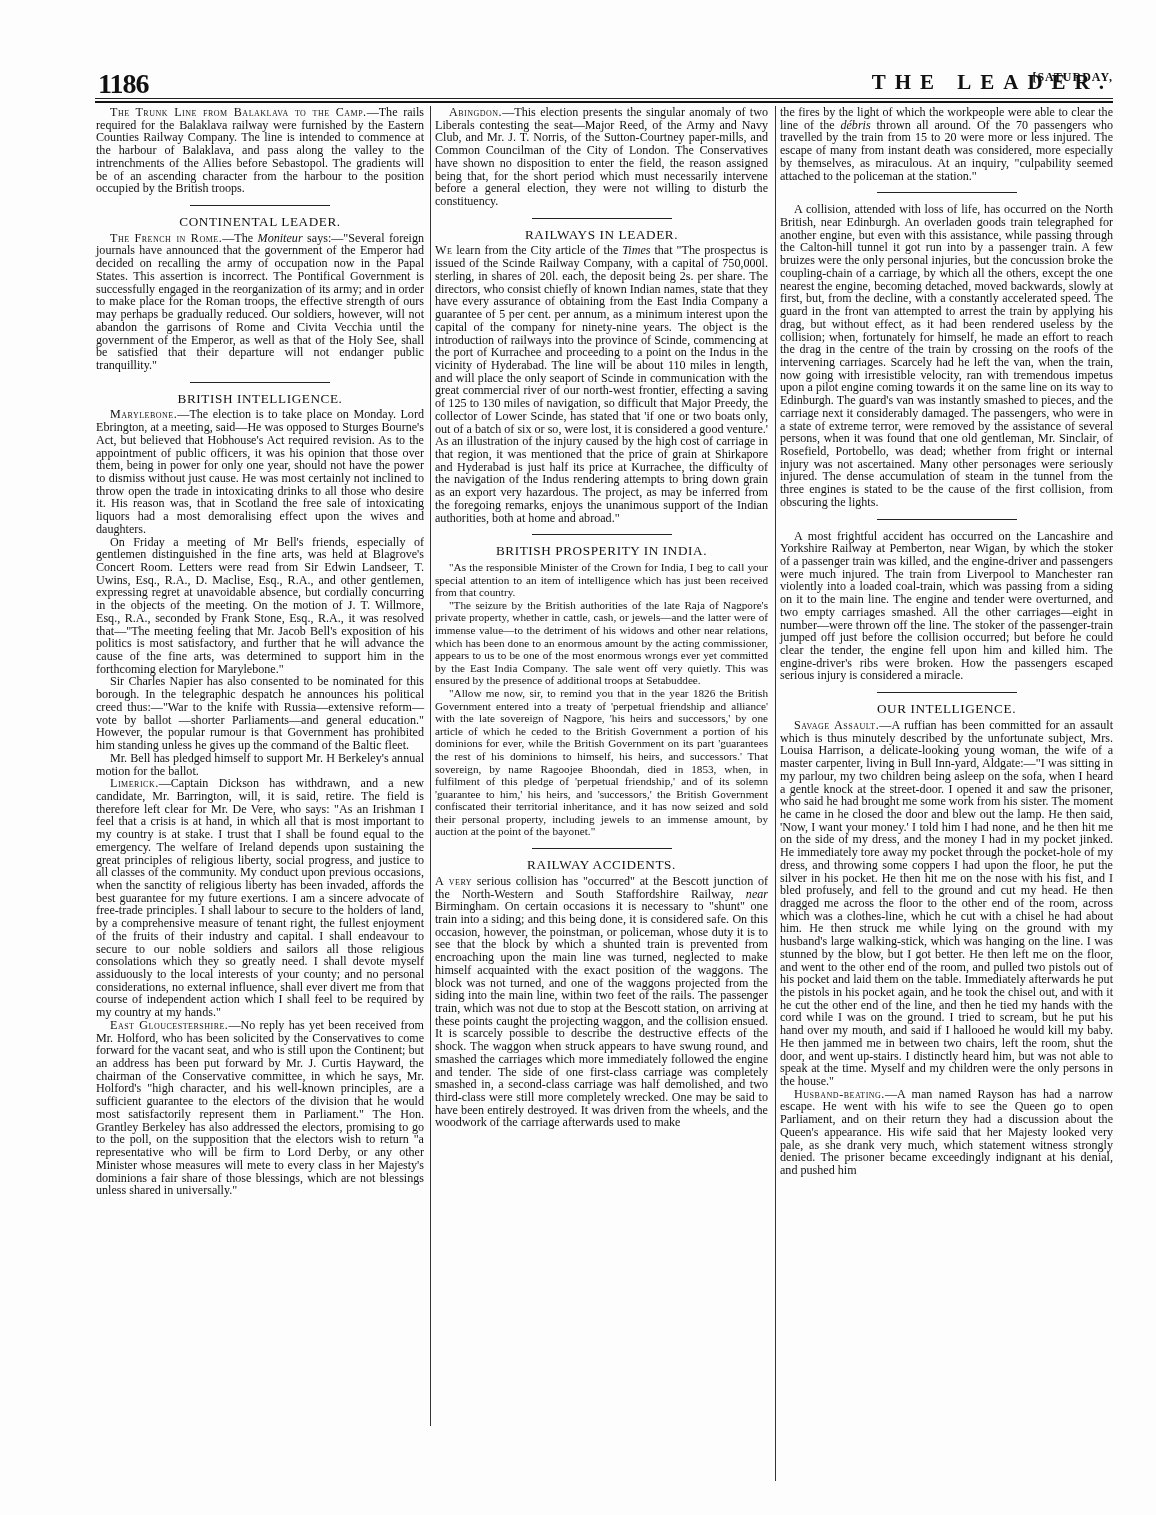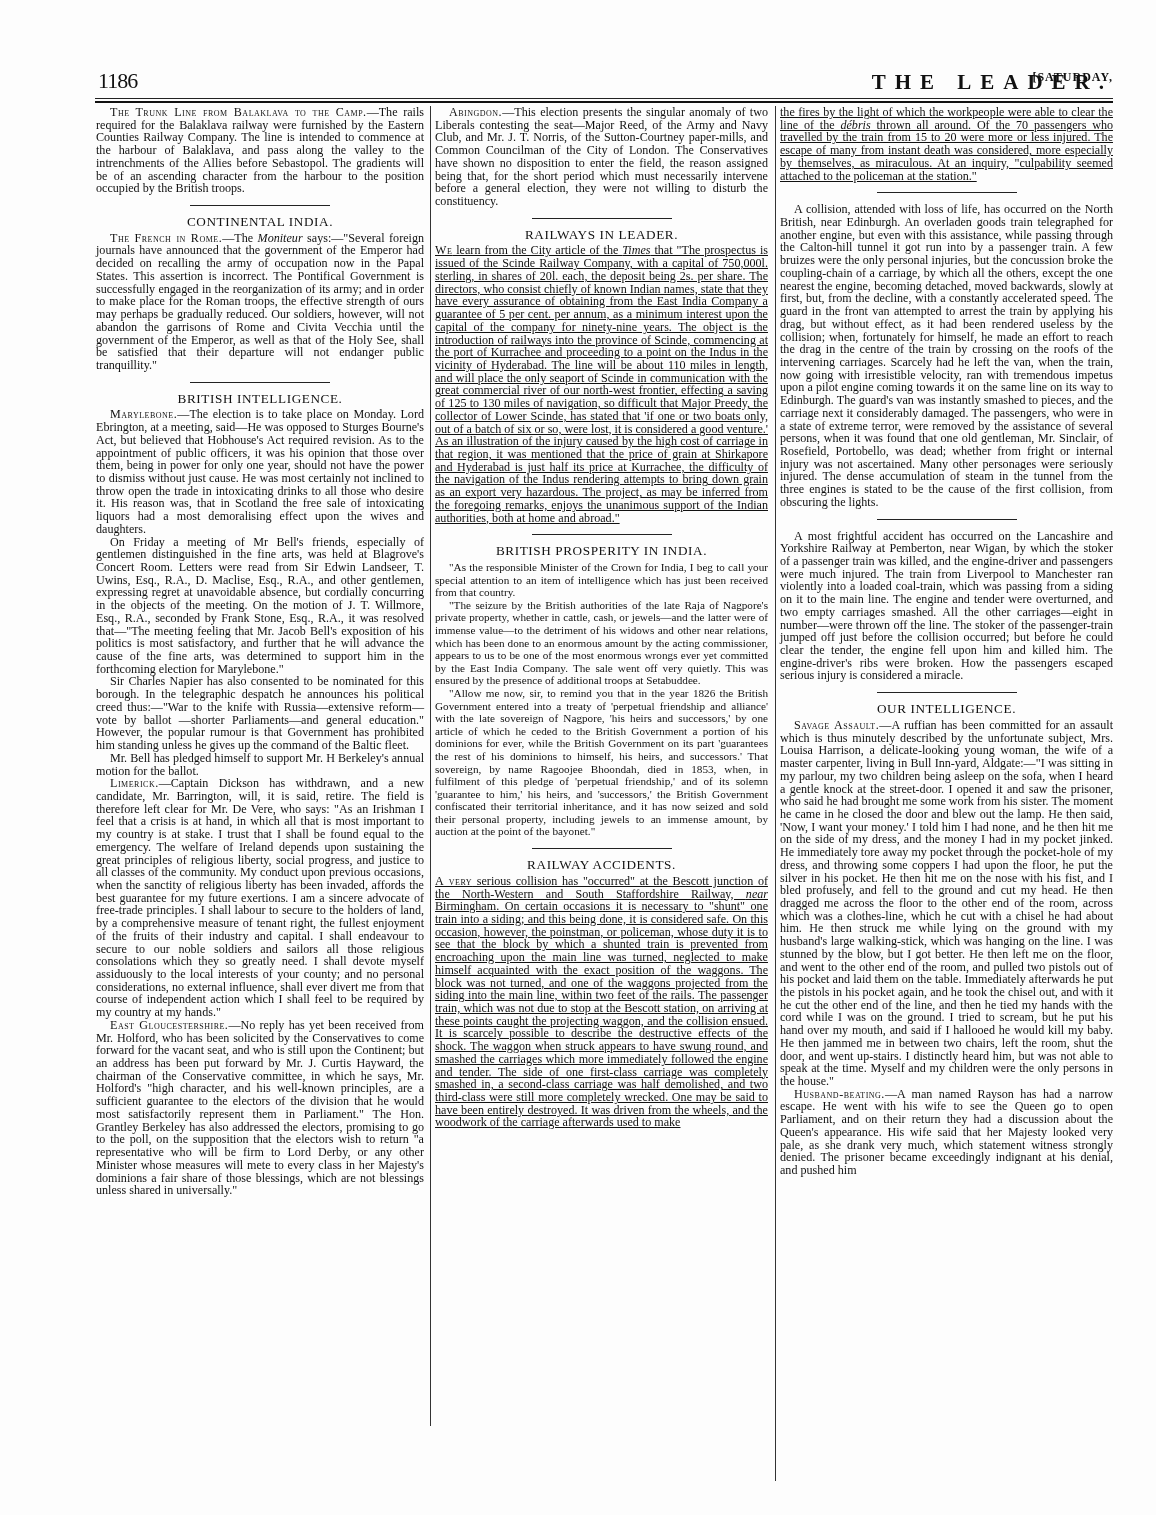--- a/index.html
+++ b/index.html
@@ -1,32 +1,32 @@
 <!DOCTYPE html>
 <html><head>
 <meta charset="utf-8">
 <style>
   html, body { margin:0; padding:0; background:#fdfdfd; }
   body { width:1156px; height:1515px; position:relative; overflow:hidden;
          font-family:"Liberation Serif","DejaVu Serif",serif; color:#111; }
   .masthead { position:absolute; left:95px; top:62px; width:1018px; height:40px; }
-  .page-no { position:absolute; left:3px; top:6px; font-size:22px; font-weight:normal; letter-spacing:-1px; }
+  .page-no { position:absolute; left:3px; top:6px; font-size:28px; font-weight:bold; letter-spacing:-1px; }
   .paper-title { position:absolute; left:0; right:0; top:8px; text-align:right; font-size:21px; letter-spacing:9px; font-weight:bold; }
   .paper-day { position:absolute; right:0; top:8px; font-size:12px; font-weight:bold; font-variant:small-caps; letter-spacing:1px; }
   .rule-top { position:absolute; left:95px; top:98px; width:1018px; height:0; border-top:1px solid #222; }
   .rule-top2 { position:absolute; left:95px; top:101px; width:1018px; height:0; border-top:2.5px solid #111; }
   .col { position:absolute; top:106px; font-size:12.1px; line-height:12.72px; text-align:justify; }
   .col-left { left:96px; width:328px; }
   .col-mid { left:435px; width:333px; }
   .col-right { left:780px; width:333px; }
   .vrule { position:absolute; top:106px; width:0; border-left:1px solid #333; }
   .vr1 { left:430px; height:1320px; }
   .vr2 { left:775px; height:1375px; }
   p { margin:0; text-indent:14px; }
-  p.noind { text-indent:0;text-decoration:underline; }
+  p.noind { text-indent:0; }
   .lead { font-variant:small-caps; letter-spacing:0.5px; }
   h2 { font-weight:normal; text-align:center; font-size:13.2px; letter-spacing:0.6px; margin:9px 0 3px 0; }
   .divider { width:140px; margin:10px auto 10px auto; border-top:1.5px solid #222; }
   i { font-style:italic; }
 </style>
 </head>
 <body>
 
 <div class="masthead">
   <span class="page-no">1186</span>
@@ -37,21 +37,21 @@
 <div class="rule-top2"></div>
 
 <div class="vrule vr1"></div>
 <div class="vrule vr2"></div>
 
 <div class="col col-left">
   <p>
     <span class="lead">The Trunk Line from Balaklava to the Camp.</span><span>—The rails required for the Balaklava railway were furnished by the Eastern Counties Railway Company. The line is intended to commence at the harbour of Balaklava, and pass along the valley to the intrenchments of the Allies before Sebastopol. The gradients will be of an ascending character from the harbour to the position occupied by the British troops.</span>
   </p>
   <div class="divider"></div>
-  <h2>CONTINENTAL INDIA.</h2>
+  <h2>CONTINENTAL LEADER.</h2>
   <p>
     <span class="lead">The French in Rome.</span><span>—The </span><i>Moniteur</i><span> says:—"Several foreign journals have announced that the government of the Emperor had decided on recalling the army of occupation now in the Papal States. This assertion is incorrect. The Pontifical Government is successfully engaged in the reorganization of its army; and in order to make place for the Roman troops, the effective strength of ours may perhaps be gradually reduced. Our soldiers, however, will not abandon the garrisons of Rome and Civita Vecchia until the government of the Emperor, as well as that of the Holy See, shall be satisfied that their departure will not endanger public tranquillity."</span>
   </p>
   <div class="divider"></div>
   <h2>BRITISH INTELLIGENCE.</h2>
   <p><span class="lead">Marylebone.</span><span>—The election is to take place on Monday. Lord Ebrington, at a meeting, said—He was opposed to Sturges Bourne's Act, but believed that Hobhouse's Act required revision. As to the appointment of public officers, it was his opinion that those over them, being in power for only one year, should not have the power to dismiss without just cause. He was most certainly not inclined to throw open the trade in intoxicating drinks to all those who desire it. His reason was, that in Scotland the free sale of intoxicating liquors had a most demoralising effect upon the wives and daughters.</span></p>
   <p><span>On Friday a meeting of Mr Bell's friends, especially of gentlemen distinguished in the fine arts, was held at Blagrove's Concert Room. Letters were read from Sir Edwin Landseer, T. Uwins, Esq., R.A., D. Maclise, Esq., R.A., and other gentlemen, expressing regret at unavoidable absence, but cordially concurring in the objects of the meeting. On the motion of J. T. Willmore, Esq., R.A., seconded by Frank Stone, Esq., R.A., it was resolved that—"The meeting feeling that Mr. Jacob Bell's exposition of his politics is most satisfactory, and further that he will advance the cause of the fine arts, was determined to support him in the forthcoming election for Marylebone."</span></p>
   <p><span>Sir Charles Napier has also consented to be nominated for this borough. In the telegraphic despatch he announces his political creed thus:—"War to the knife with Russia—extensive reform—vote by ballot —shorter Parliaments—and general education." However, the popular rumour is that Government has prohibited him standing unless he gives up the command of the Baltic fleet.</span></p>
   <p><span>Mr. Bell has pledged himself to support Mr. H Berkeley's annual motion for the ballot.</span></p>
   <p><span class="lead">Limerick.</span><span>—Captain Dickson has withdrawn, and a new candidate, Mr. Barrington, will, it is said, retire. The field is therefore left clear for Mr. De Vere, who says: "As an Irishman I feel that a crisis is at hand, in which all that is most important to my country is at stake. I trust that I shall be found equal to the emergency. The welfare of Ireland depends upon sustaining the great principles of religious liberty, social progress, and justice to all classes of the community. My conduct upon previous occasions, when the sanctity of religious liberty has been invaded, affords the best guarantee for my future exertions. I am a sincere advocate of free-trade principles. I shall labour to secure to the holders of land, by a comprehensive measure of tenant right, the fullest enjoyment of the fruits of their industry and capital. I shall endeavour to secure to our noble soldiers and sailors all those religious consolations which they so greatly need. I shall devote myself assiduously to the local interests of your county; and no personal considerations, no external influence, shall ever divert me from that course of independent action which I shall feel to be required by my country at my hands."</span></p>

